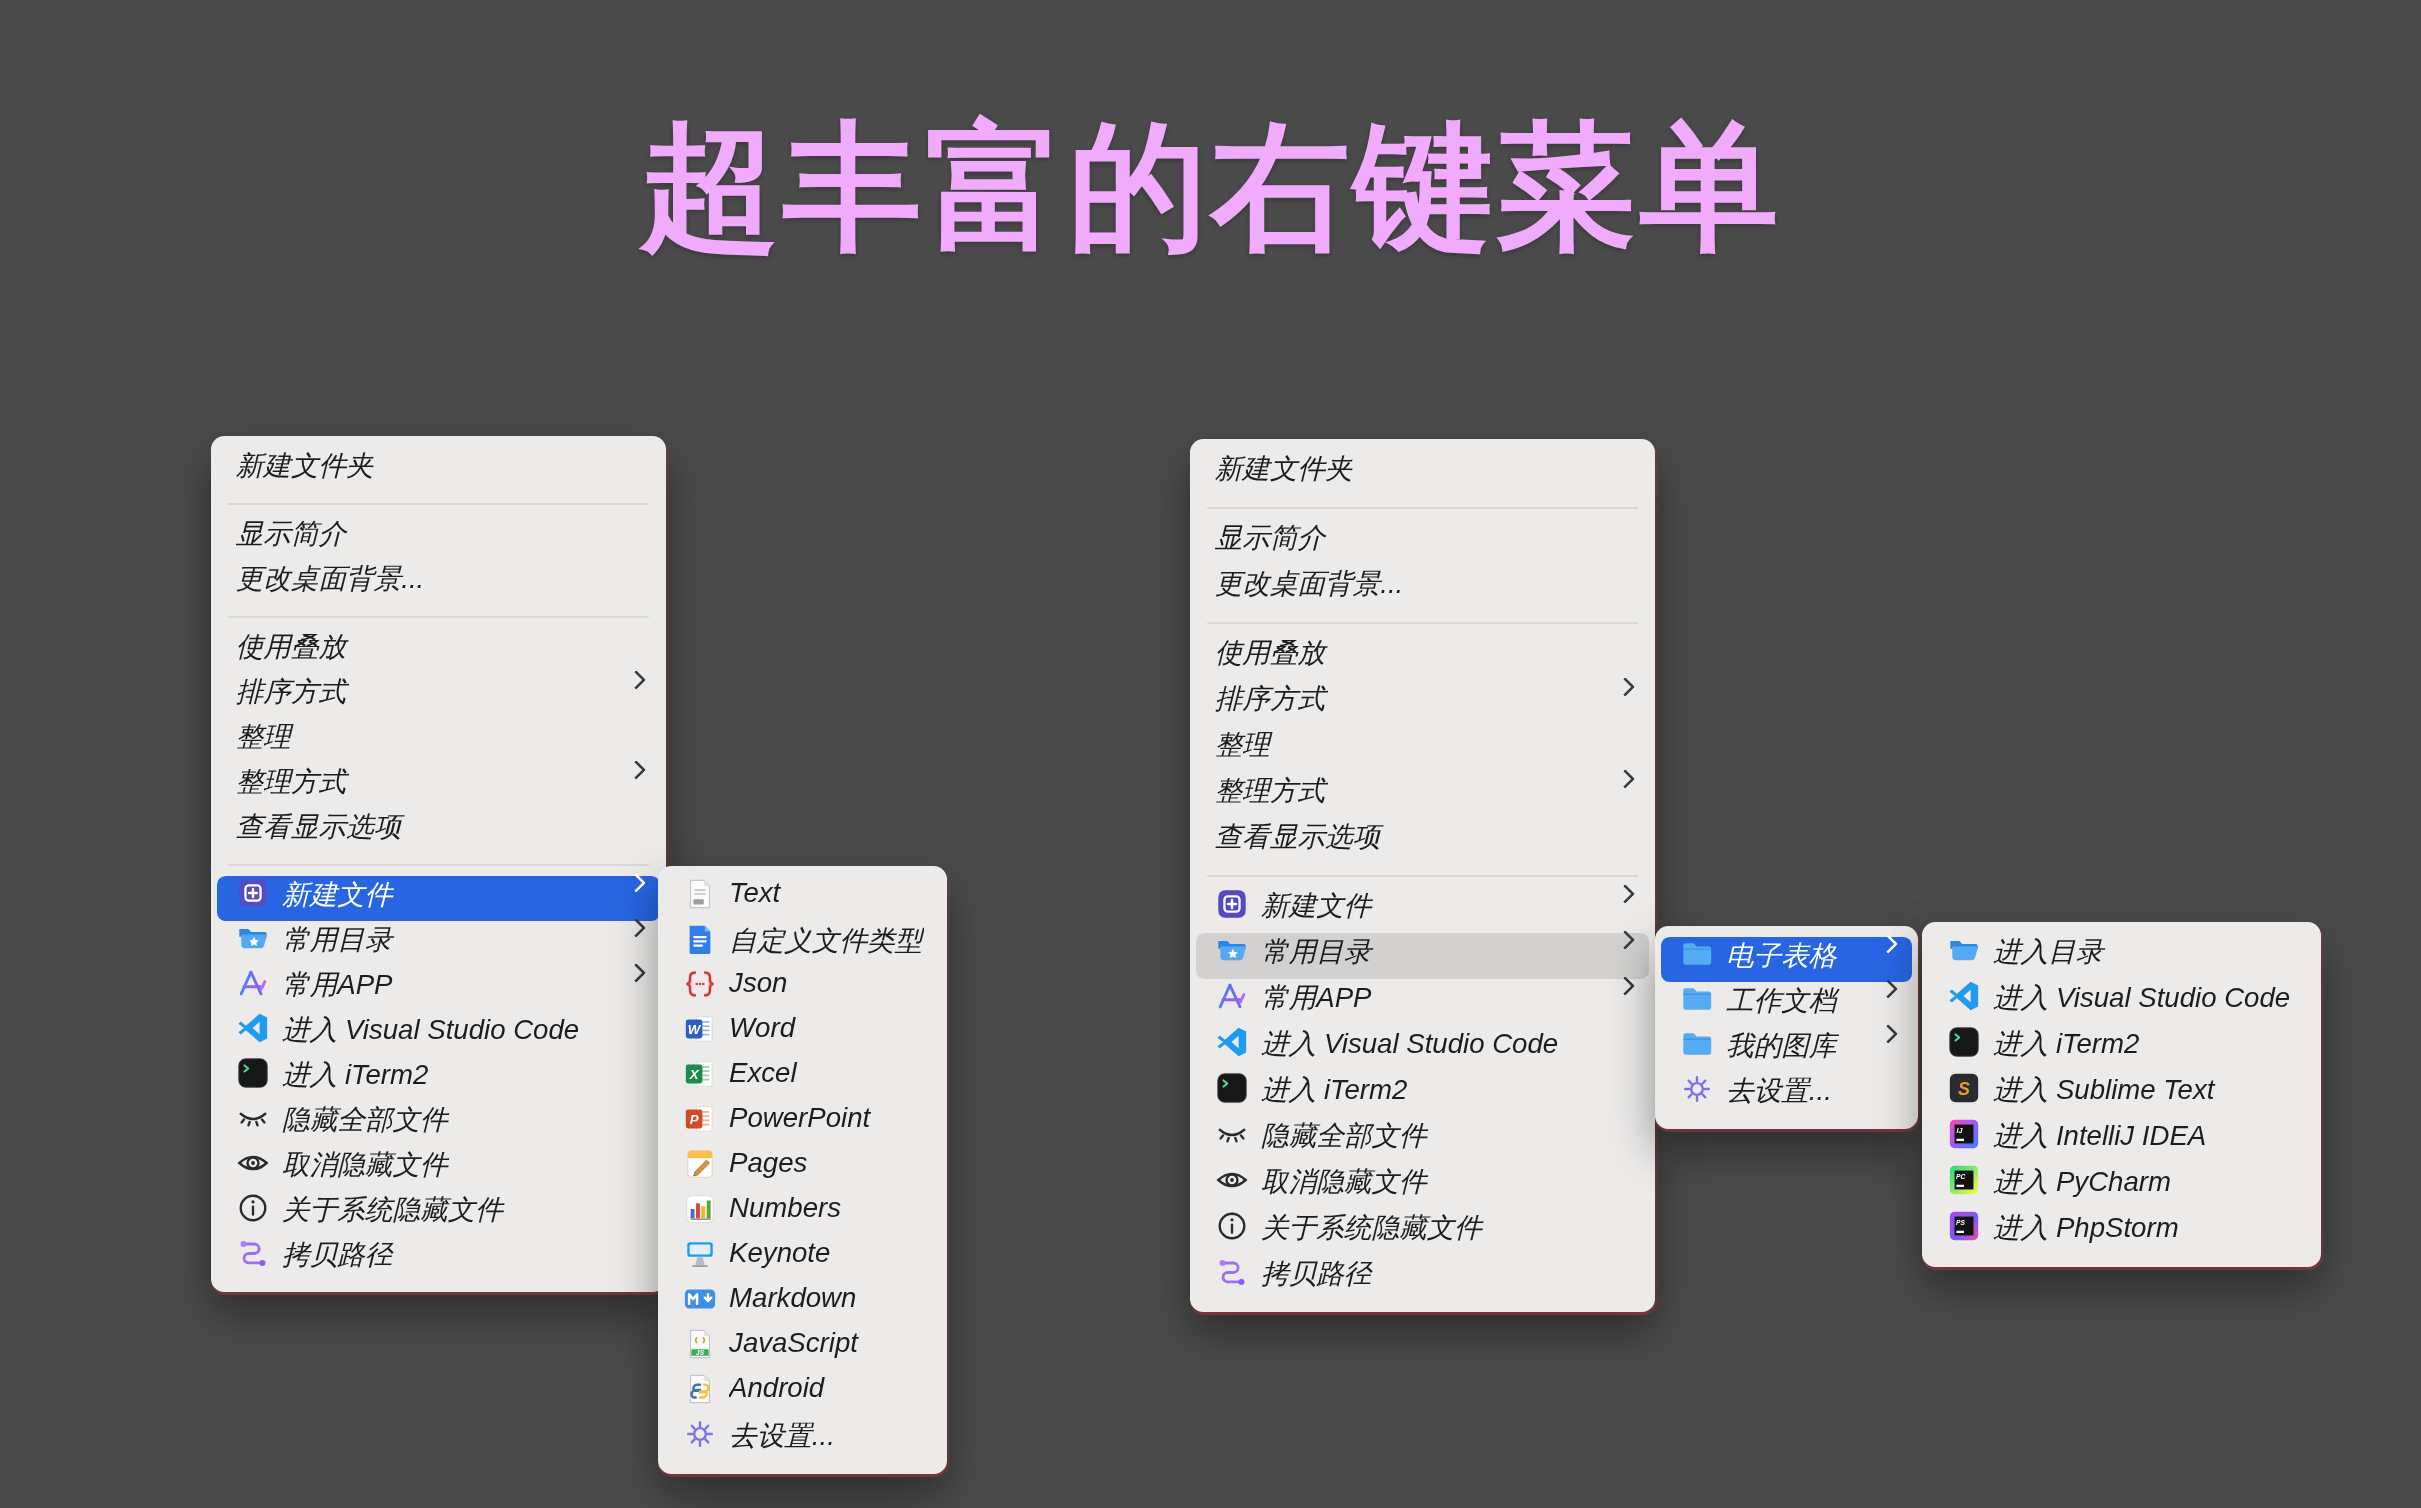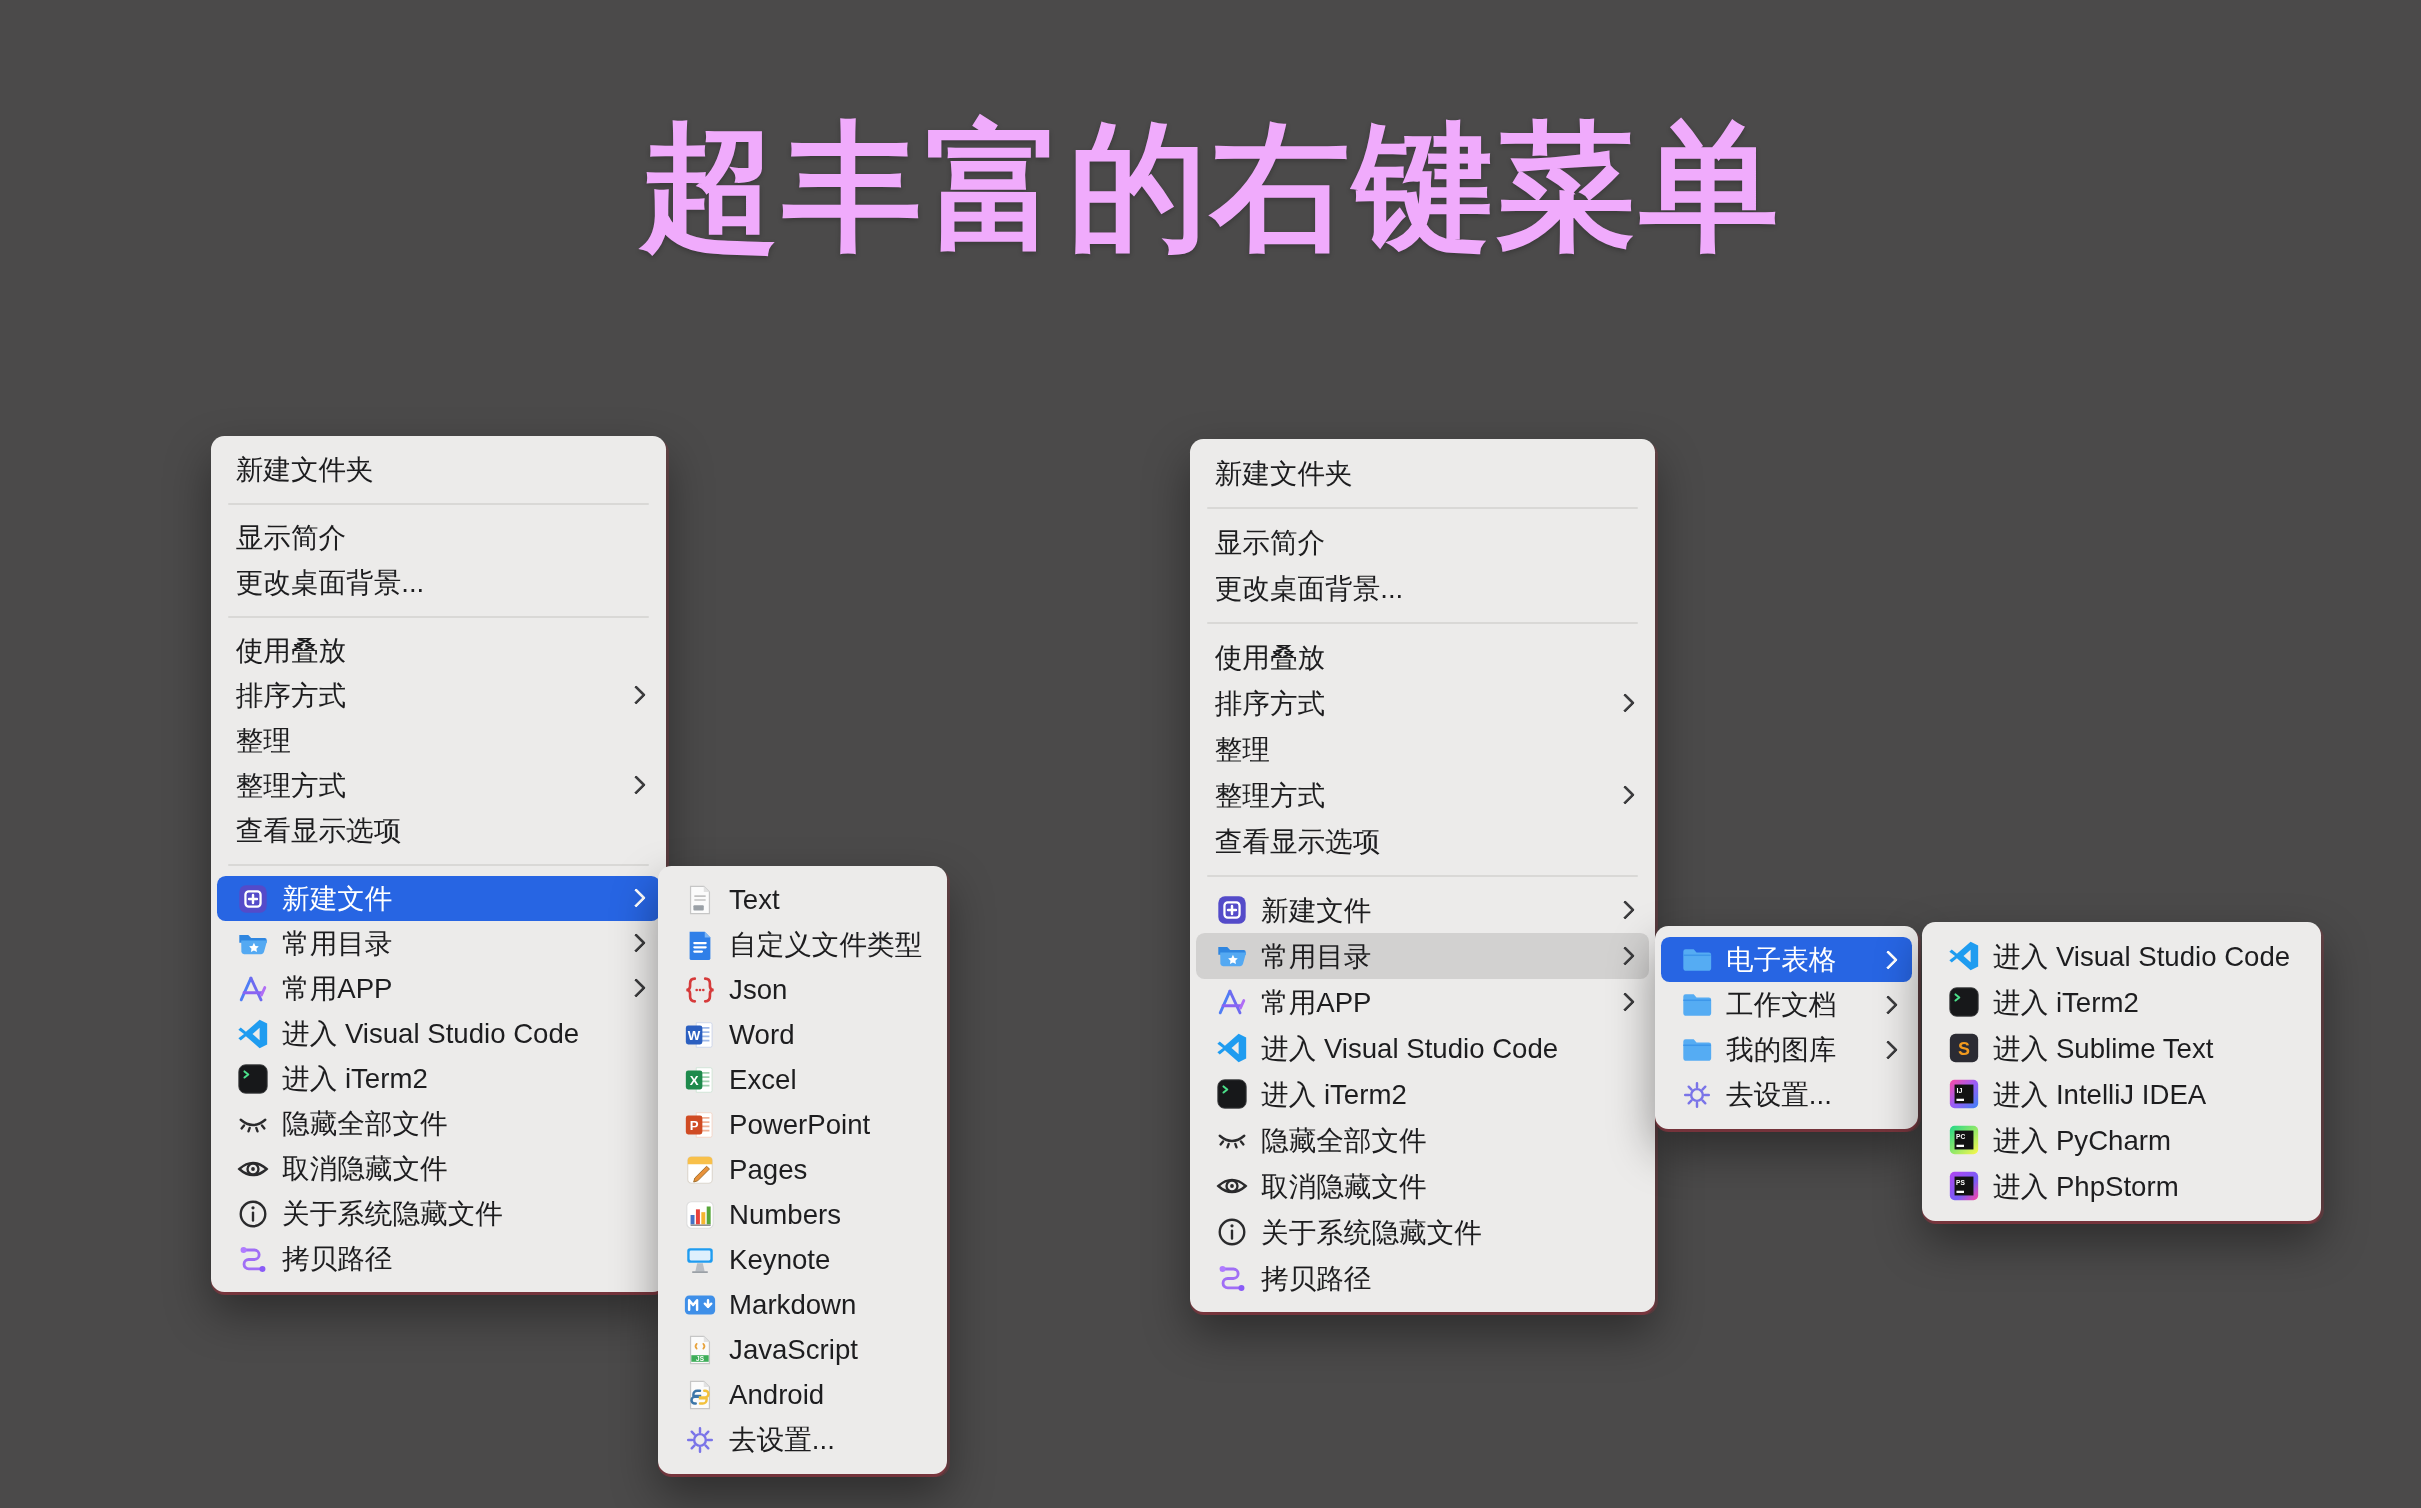--- a/index.html
+++ b/index.html
@@ -26,28 +26,29 @@
       2.9px 2.9px 0 0 rgba(148,52,64,.30),
       0 21px 46px rgba(0,0,0,.40);
     color:#1d1d1f;
   }
   .pos-menu1{left:211px;top:436px;width:455px;z-index:1;}
   .pos-submenu1{left:658px;top:866px;width:289px;z-index:2;}
   .pos-menu2{left:1190px;top:439px;width:465px;z-index:1;}
   .pos-submenu2{left:1655px;top:926px;width:263px;z-index:2;}
   .pos-submenu3{left:1922px;top:922px;width:399px;z-index:3;}
   .row{
-    display:flex;align-items:center;
+    display:flex;
     height:45px;
     margin:0 5.7px;
     padding:0 17px 0 19px;
     border-radius:8.6px;
     font-size:27.6px;font-weight:500;
     white-space:nowrap;
     cursor:default;
+    font-style:italic;
   }
   .rh48 .row{height:46px;}
   .row.hl-blue{background:#2765e3;color:#ffffff;}
   .row.hl-gray{background:#d2d1d0;}
   .row .icon{
     width:34px;height:34px;flex:0 0 34px;
     margin-right:12.4px;
     display:flex;align-items:center;justify-content:center;
   }
   .row .icon svg{width:100%;height:100%;display:block;}
@@ -503,20 +504,29 @@
           <path d="M18 5.5v4.2M18 26.3v4.2M5.5 18h4.2M26.3 18h4.2M9.2 9.2l3 3M23.8 23.8l3 3M26.8 9.2l-3 3M12.2 23.8l-3 3"></path>
         </svg>
       </span>
       <span class="label">去设置...</span>
     </div>
   </div>
 <div class="menu pos-submenu3 rh48">
     <div class="row">
       <span class="icon">
         <svg viewBox="0 0 36 36">
+          <path d="M3.5 8.5h9.5l3 3.2h14.5a2 2 0 0 1 2 2v3H3.5Z" fill="#2f86e0"></path>
+          <path d="M5.5 14.2h27.5l-3.4 12.4a3 3 0 0 1-2.9 2.2H8.6a3 3 0 0 1-2.9-2.2Z" fill="#54a9f2"></path>
+        </svg>
+      </span>
+      <span class="label">进入目录</span>
+    </div>
+    <div class="row">
+      <span class="icon">
+        <svg viewBox="0 0 36 36">
           <path d="M25 3l8 4v22l-8 4-14.5-12.5L5 25l-2.5-2.5L8.5 18 2.5 13.5 5 11l5.5 4.5Z" fill="#1f9cf0"></path>
           <path d="M25 11.5 17.5 18 25 24.5Z" fill="#ecebea"></path>
         </svg>
       </span>
       <span class="label">进入 Visual Studio Code</span>
     </div>
     <div class="row">
       <span class="icon">
         <svg viewBox="0 0 36 36">
           <rect x="3" y="3" width="30" height="30" rx="7" fill="#17181a" stroke="#3a3b3e" stroke-width="1"></rect>

